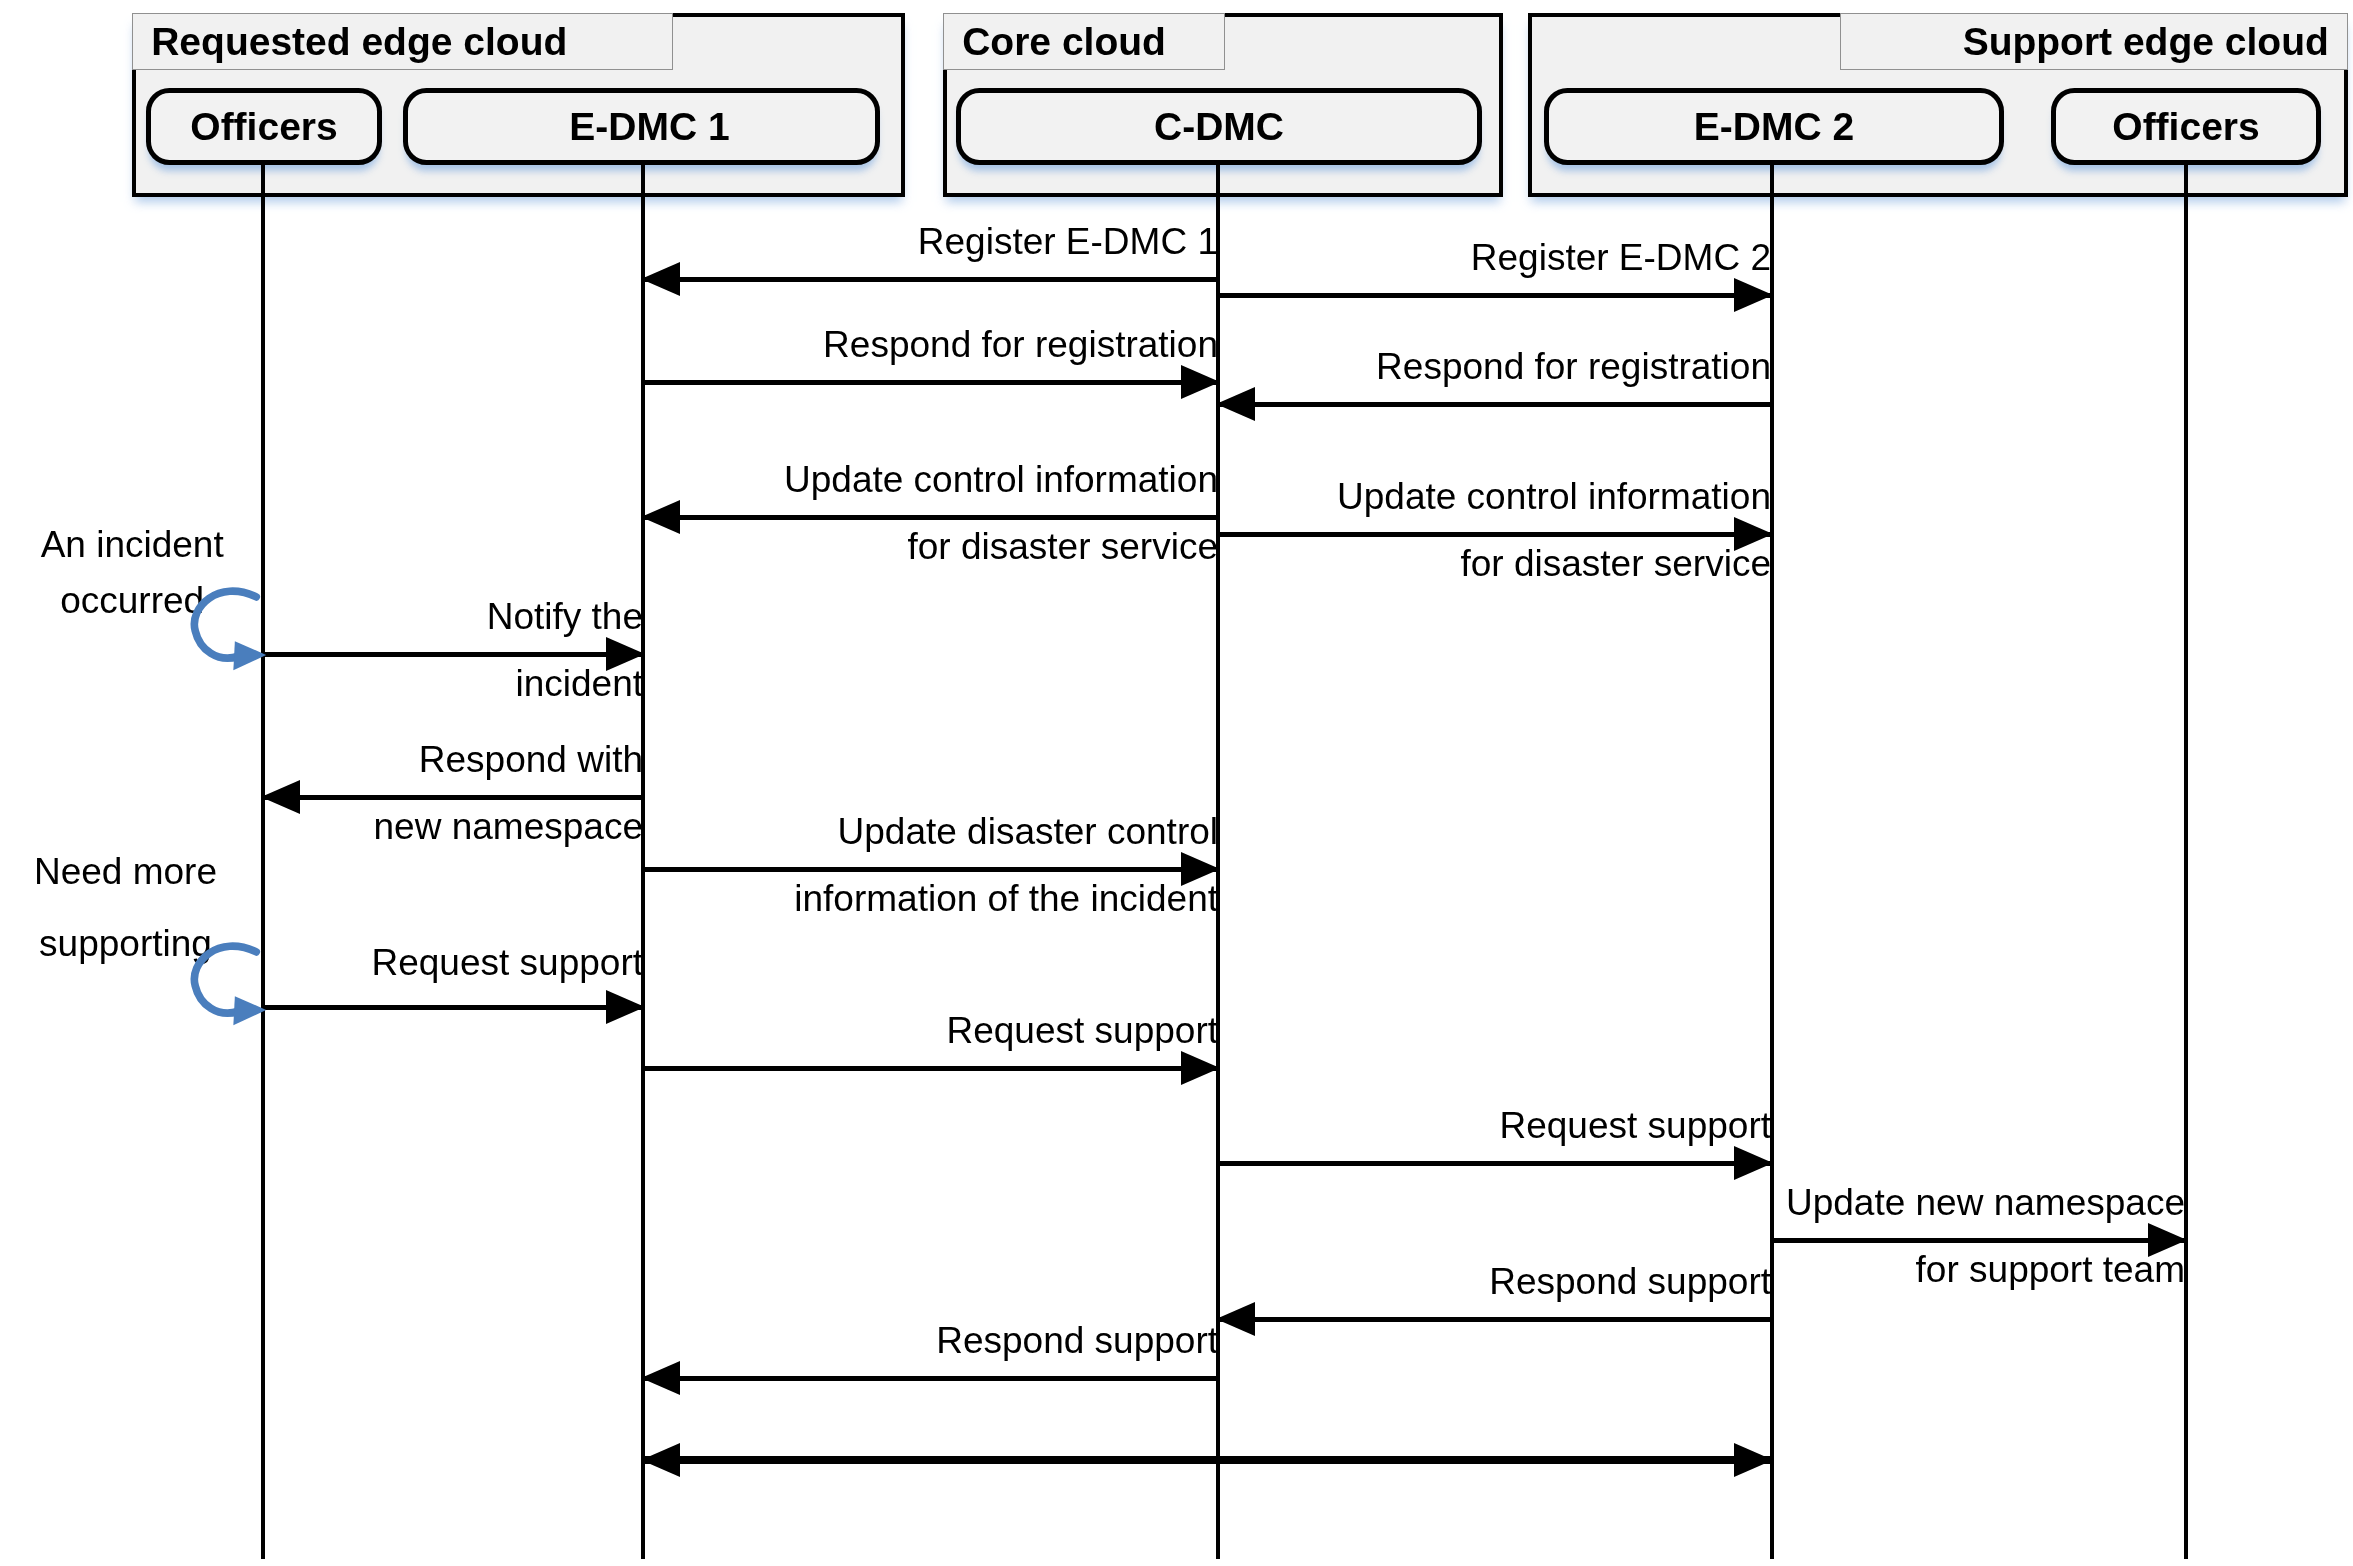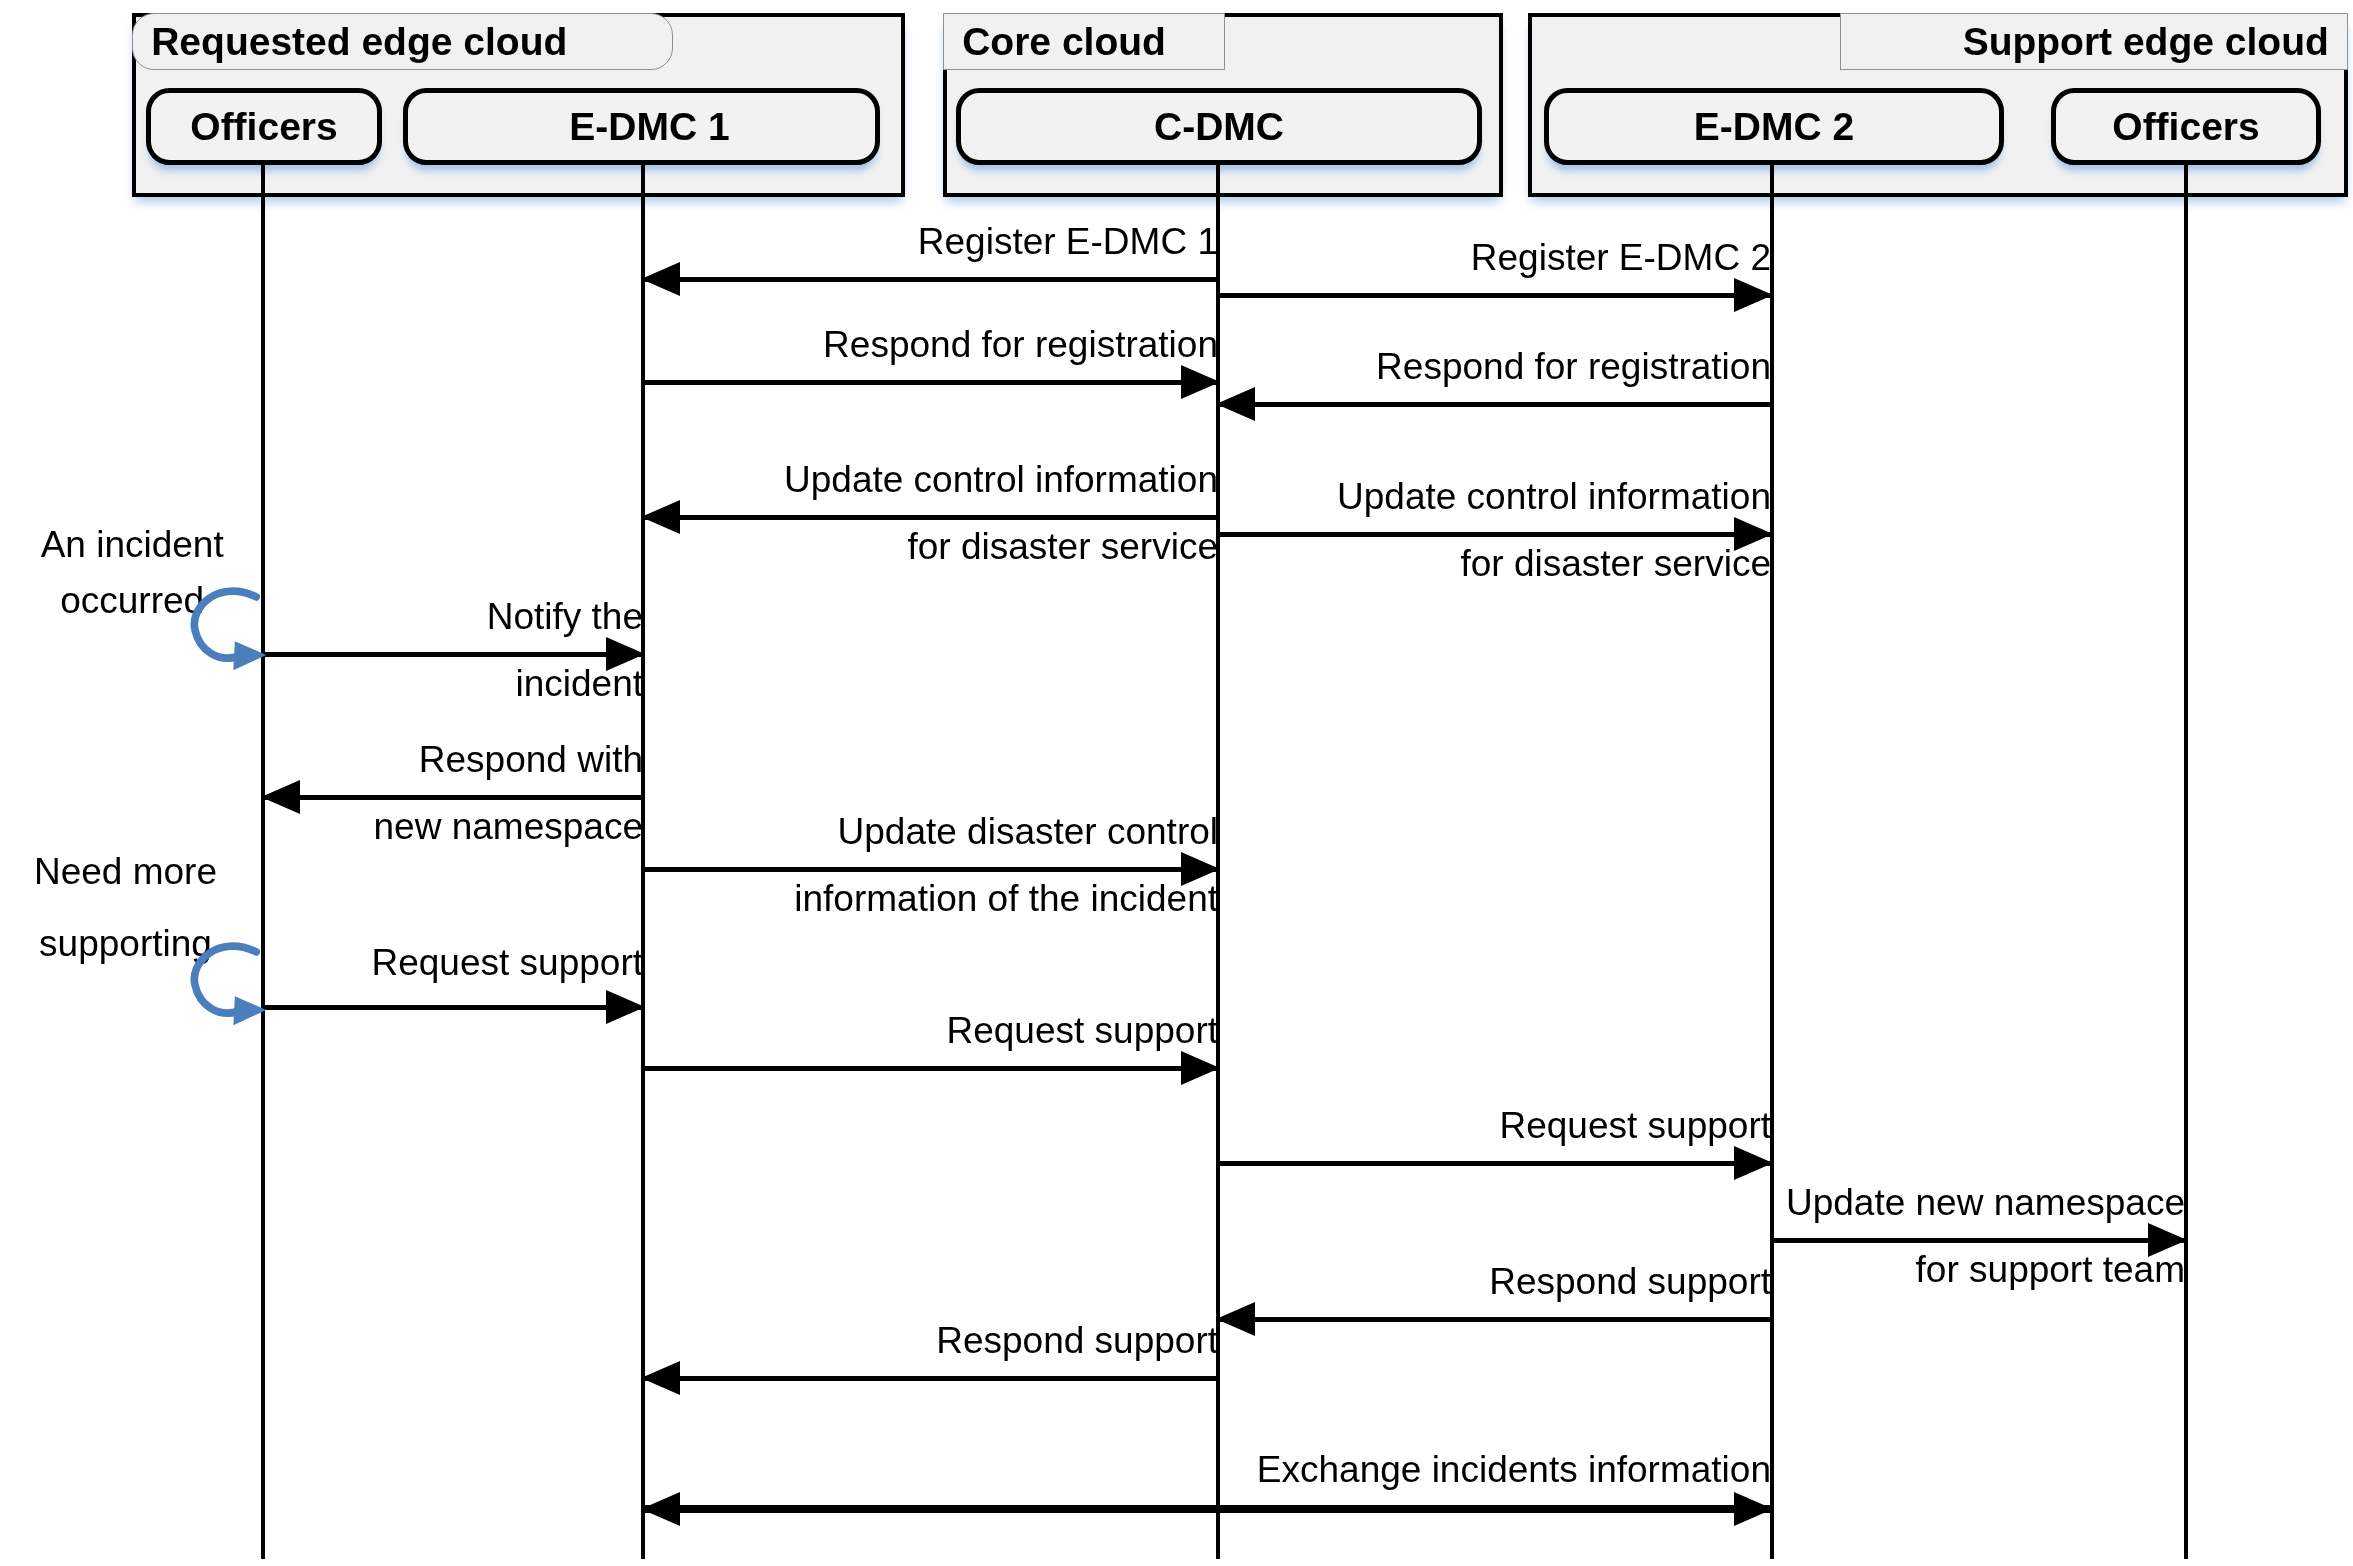--- a/index.html
+++ b/index.html
@@ -38,21 +38,21 @@
 
   
   .loop{position:absolute;width:84px;height:90px;}
 </style>
 </head>
 <body>
 
 <div id="canvas">
 
   <div class="group" style="left:132px;top:13.4px;width:765px;height:176px;">
-    <div class="group-title left" style="width:502px;border-radius:22px;">Requested edge cloud</div>
+    <div class="group-title left" style="width:502px;">Requested edge cloud</div>
   </div>
   <div class="group" style="left:943px;top:13.4px;width:552px;height:176px;">
     <div class="group-title left" style="width:243px;">Core cloud</div>
   </div>
   <div class="group" style="left:1528px;top:13.4px;width:812px;height:176px;">
     <div class="group-title right" style="width:469px;">Support edge cloud</div>
   </div>
 
   <div class="actor" style="left:146px;width:236px;">Officers</div>
   <div class="actor" style="left:403px;width:477px;padding-left:16px;">E-DMC 1</div>
@@ -141,21 +141,20 @@
     <div class="mtext">Respond support</div>
     <div class="aline head-left"></div>
   </div>
 
   <div class="msg" style="left:643px;top:1317px;width:575px;">
     <div class="mtext">Respond support</div>
     <div class="aline head-left"></div>
   </div>
 
   <div class="msg" style="left:643px;top:1446px;width:1128px;">
-    <div class="mtext">Exchange incidents information</div>
     <div class="aline thick head-left head-right"></div>
   </div>
 
   <div class="note" style="left:6.7px;top:517px;width:251px;">
     <div class="mtext">An incident</div>
     <div class="mtext">occurred</div>
   </div>
 
   <div class="note" style="left:0px;top:844px;width:251px;gap:16px;">
     <div class="mtext">Need more</div>

